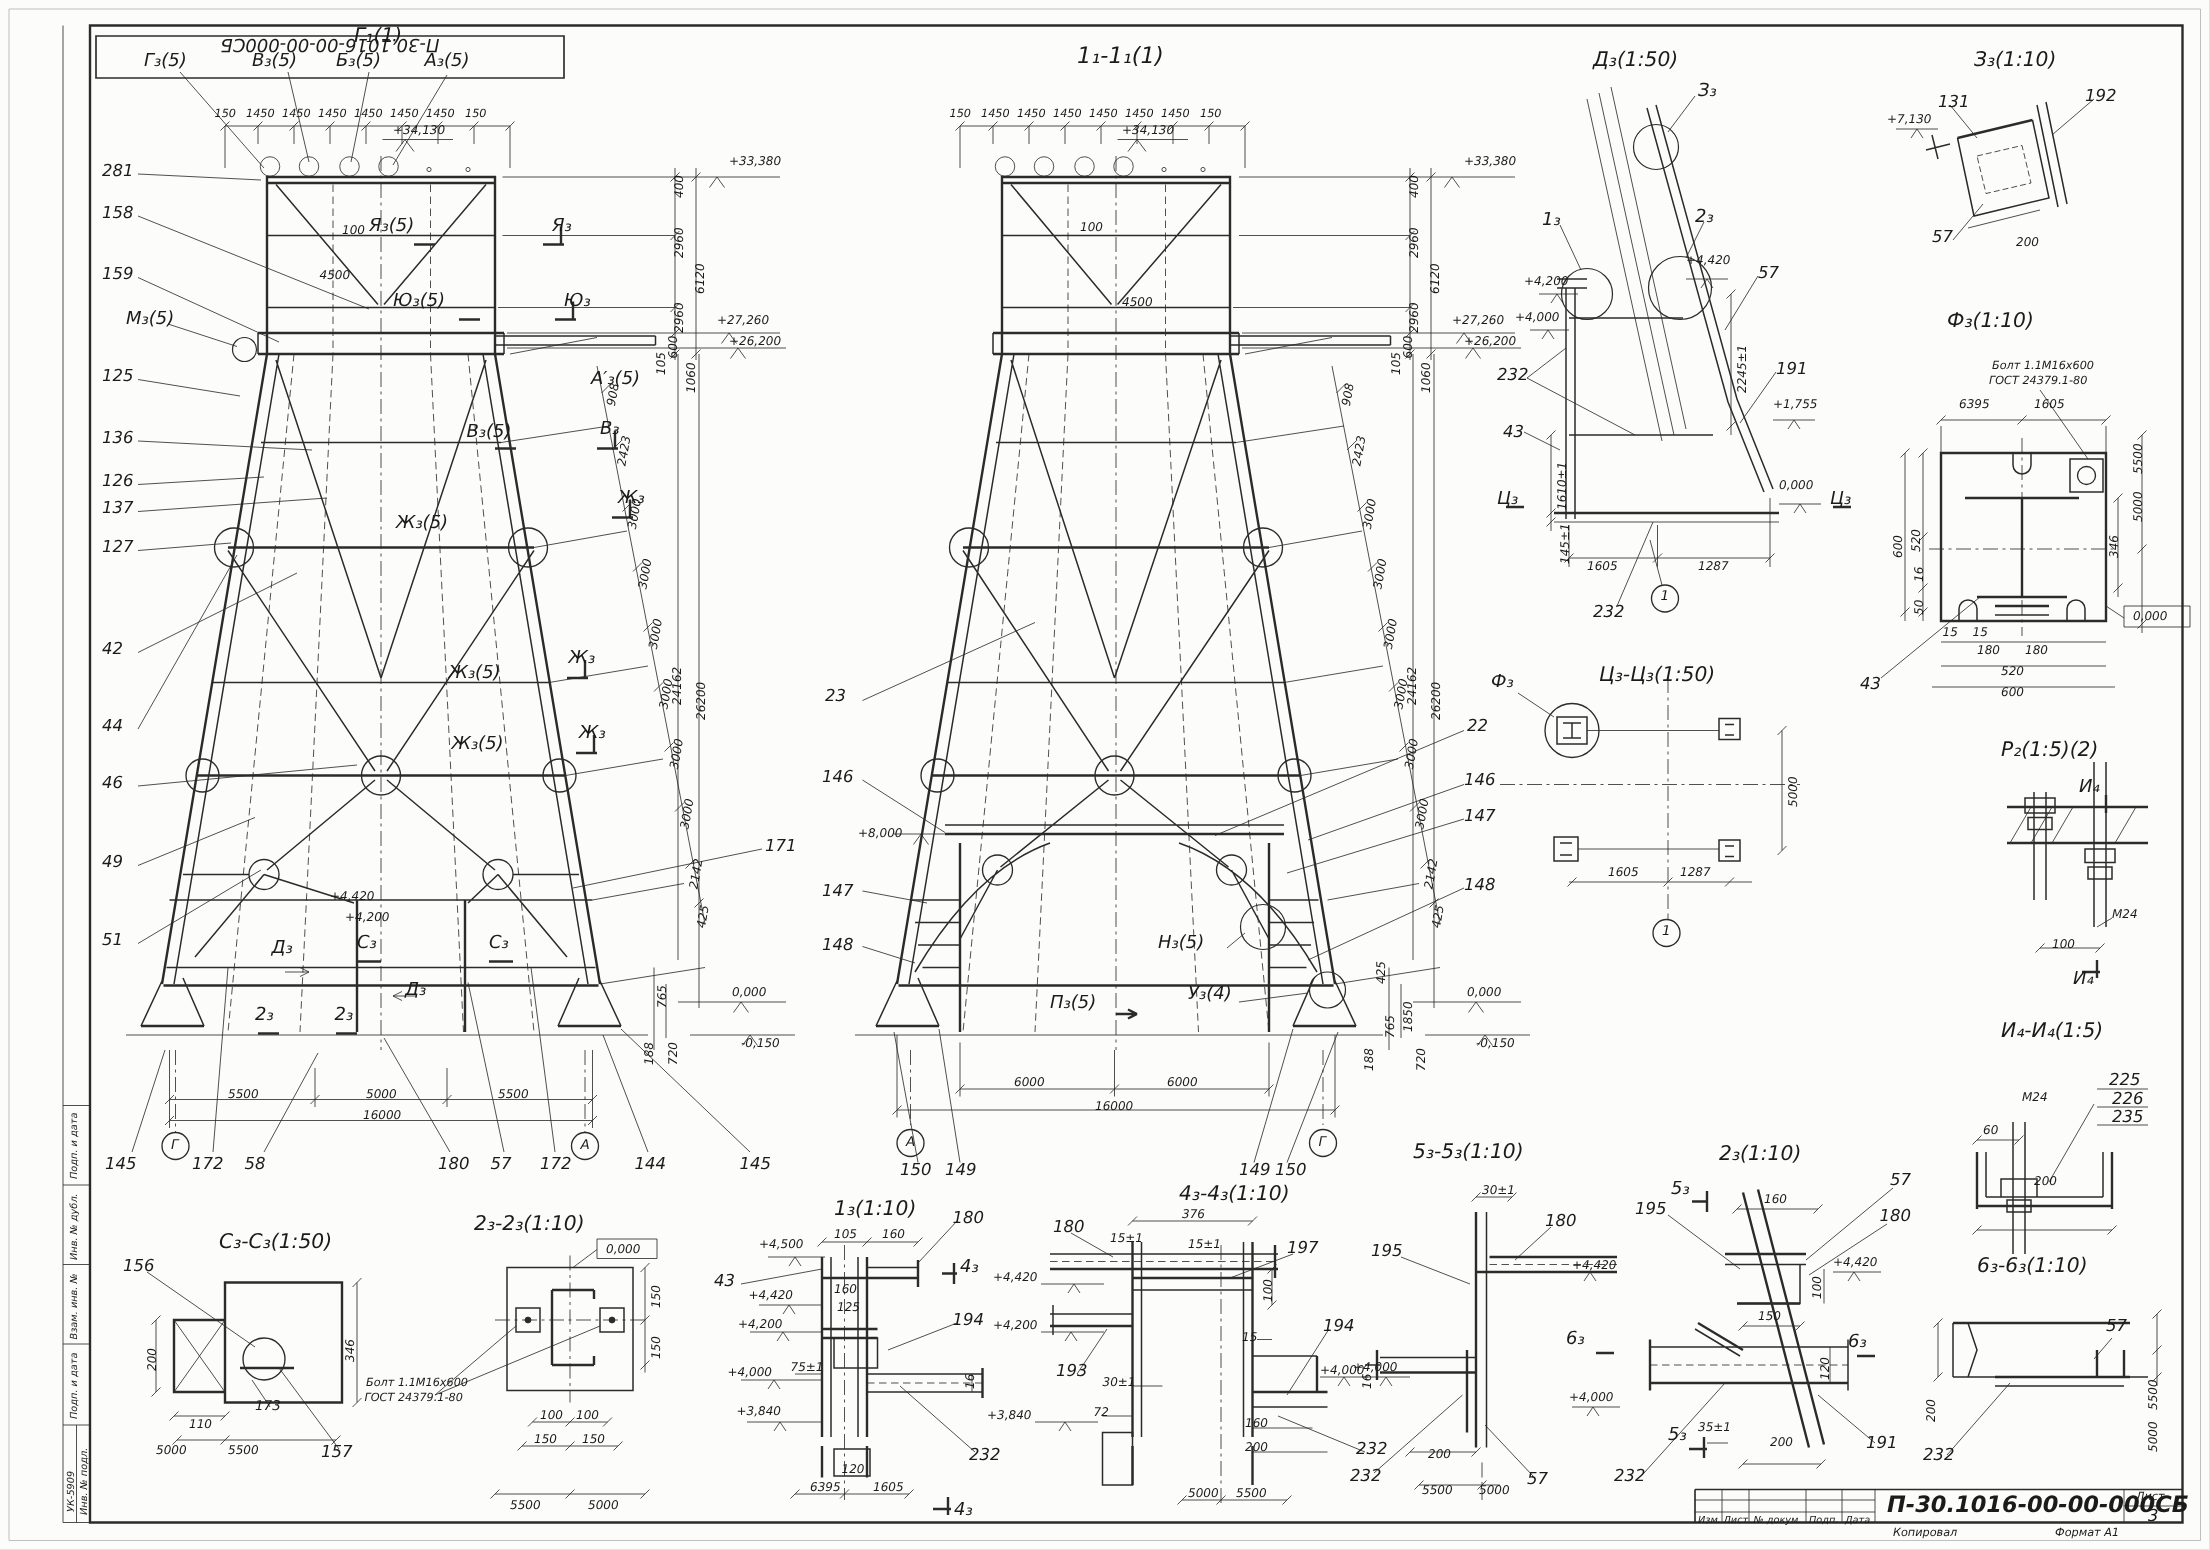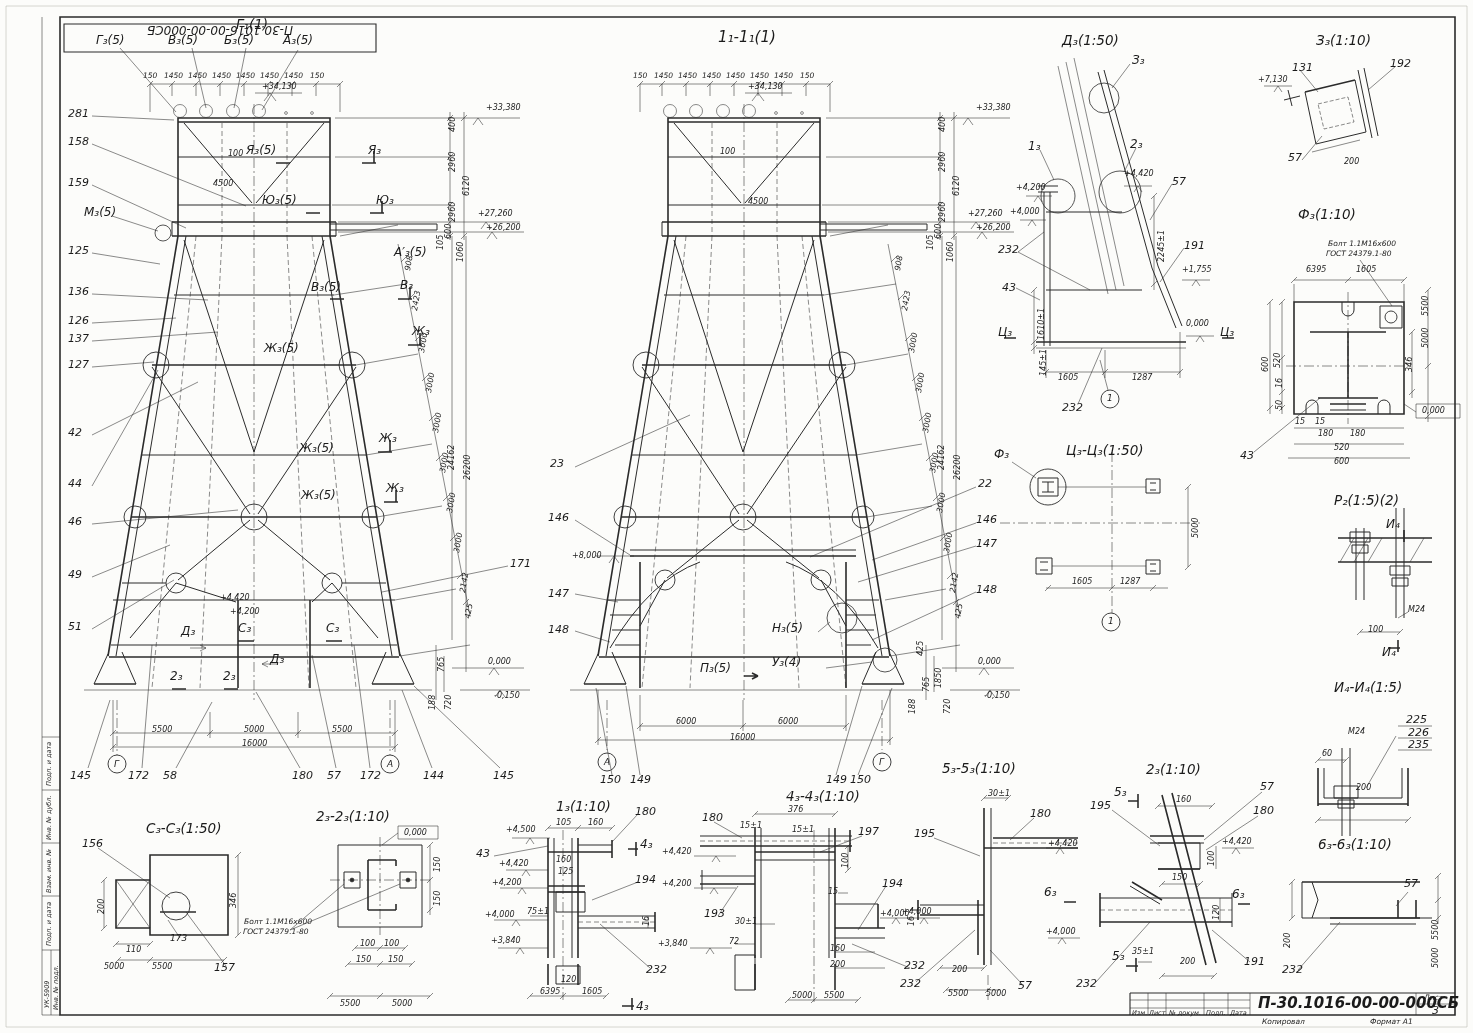--- a/index.html
+++ b/index.html
@@ -400,21 +400,21 @@
 <span class="t s11" style="left:550px;top:458px">23</span>
 <span class="t s11" style="left:548px;top:512px">146</span>
 <span class="t s11" style="left:548px;top:588px">147</span>
 <span class="t s11" style="left:548px;top:624px">148</span>
 <span class="t s11" style="left:978px;top:478px">22</span>
 <span class="t s11" style="left:976px;top:514px">146</span>
 <span class="t s11" style="left:976px;top:538px">147</span>
 <span class="t s11" style="left:976px;top:584px">148</span>
 <span class="t s12" style="left:772px;top:622px">Н₃(5)</span>
 <span class="t s12" style="left:700px;top:662px">П₃(5)</span>
-<span class="t s12" style="left:772px;top:656px">У₃(4)</span>
+<span class="t s12" style="left:792px;top:656px">У₃(4)</span>
 <span class="t s8" style="left:976px;top:104px">+33,380</span>
 <span class="t s8" style="left:968px;top:210px">+27,260</span>
 <span class="t s8" style="left:976px;top:224px">+26,200</span>
 <span class="t s8" style="left:978px;top:658px">0,000</span>
 <span class="t s8" style="left:984px;top:692px">-0,150</span>
 <span class="t s8 v" style="left:939px;top:132px">400</span>
 <span class="t s8 v" style="left:939px;top:172px">2960</span>
 <span class="t s8 v" style="left:953px;top:196px">6120</span>
 <span class="t s8 v" style="left:939px;top:222px">2960</span>
 <span class="t s8 v" style="left:935px;top:239px">600</span>

